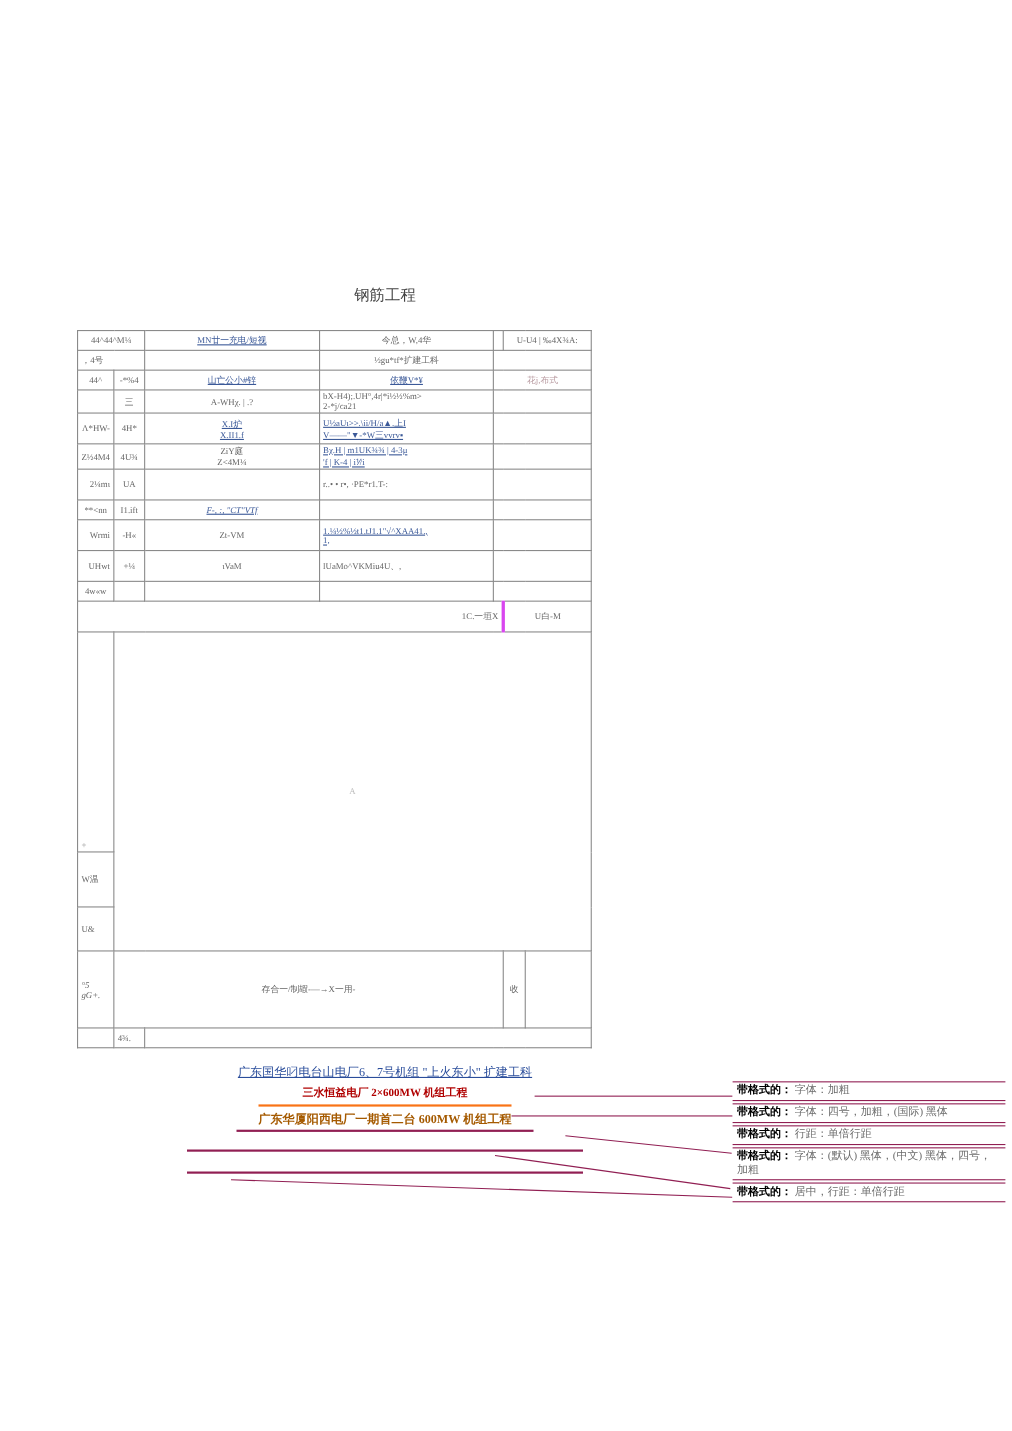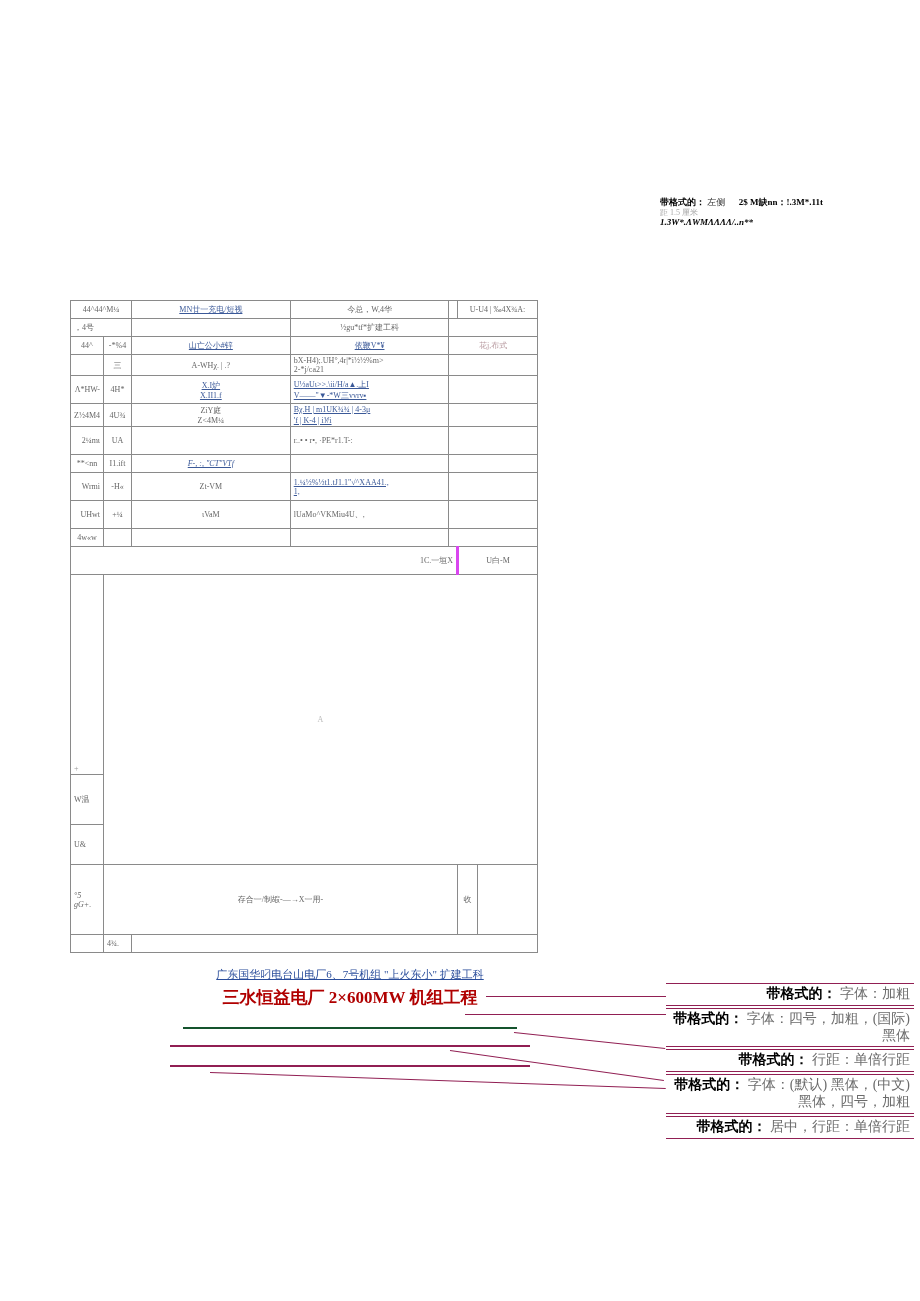--- a/index.html
+++ b/index.html
@@ -46,28 +46,27 @@
   .tbl td.big1 { height: 200px; }
   .tbl td.big2 { height: 50px; }
   .tbl td.big3 { height: 40px; }
   .tbl td.sec  { height: 70px; }
 
   .proj-block {
     position: absolute; top: 967px; left: 70px; width: 560px;
     text-align: center;
   }
   .proj-block .p1 { color: #2a4d9b; font-size: 11px; text-decoration: underline; }
-  .proj-block .p2 { color: #b00000; font-size: 17px; font-weight: bold; border-bottom: 2px solid #14532d; display: inline-block; padding: 0 40px 18px; margin-top: 4px; }
+  .proj-block .p2 { color: #b00000; font-size: 10px; font-weight: bold; border-bottom: 2px solid #f97316; display: inline-block; padding: 0 40px 4px; margin-top: 4px; }
   .proj-block .p3 { color: #a55a00; font-size: 11px; font-weight: bold; border-bottom: 2px solid #911f53; display: inline-block; padding: 0 20px 2px; margin-top: 4px; }
   .proj-block .ghost { border-bottom: 2px solid #911f53; display: inline-block; width: 360px; margin-top: 4px; height: 14px; }
 
   .callouts {
     position: absolute; top: 983px; left: 666px; width: 248px;
-    font-size: 14px;
-    text-align: right;
+    font-size: 10px;
   }
   .callouts .co {
     border-top: 1px solid #911f53;
     border-bottom: 1px solid #911f53;
     padding: 2px 4px;
     margin-bottom: 2px;
     background: #fff;
     line-height: 1.2;
   }
   .callouts .co .lbl { font-weight: bold; color: #000; }
@@ -80,29 +79,22 @@
   .lead.l2 { top: 1014px; left: 465px; width: 201px; }
   .lead.l3 { top: 1032px; left: 514px; width: 152px; transform: rotate(6deg); transform-origin: left; }
   .lead.l4 { top: 1050px; left: 450px; width: 216px; transform: rotate(8deg); transform-origin: left; }
   .lead.l5 { top: 1072px; left: 210px; width: 456px; transform: rotate(2deg); transform-origin: left; }
 </style>
 </head>
 <body>
 
 <div class="page">
 
-  <div class="note-tr">
-    <span class="b">带格式的：</span>
-    <span>左侧</span>
-    &nbsp;&nbsp;&nbsp;&nbsp;
-    <span class="b">2$ M缺nn：!.3M*.11t</span><br>
-    <span class="l2">距   1.5 厘米</span><br>
-    <span class="l3">1.3W*.ΛWMΛΛΛΛ/..n**</span>
-  </div>
-
+
+  <div class="title">钢筋工程</div>
 
   <table class="tbl">
     <tbody>
         <tr>
       <td colspan="2">44^44^M¼</td>
       <td colspan="2"><a>MN廿一充电/短视</a></td>
       <td colspan="2">今总，W,4华</td>
       <td></td>
       <td colspan="2">U-U4  | ‰4X¾A:</td>
     </tr>
@@ -208,20 +200,21 @@
       <td></td>
       <td class="lft">4¾.</td>
       <td colspan="7"></td>
     </tr>
   </tbody>
     </table>
 
   <div class="proj-block">
     <div class="p1">广东国华叼电台山电厂6、7号机组 "上火东小" 扩建工科</div>
     <div><span class="p2">三水恒益电厂 2×600MW 机组工程</span></div>
+    <div><span class="p3">广东华厦阳西电厂一期首二台 600MW  机组工程</span></div>
     <div><span class="ghost"></span></div>
     <div><span class="ghost"></span></div>
   </div>
 
   <div class="lead l1"></div>
   <div class="lead l2"></div>
   <div class="lead l3"></div>
   <div class="lead l4"></div>
   <div class="lead l5"></div>
 

